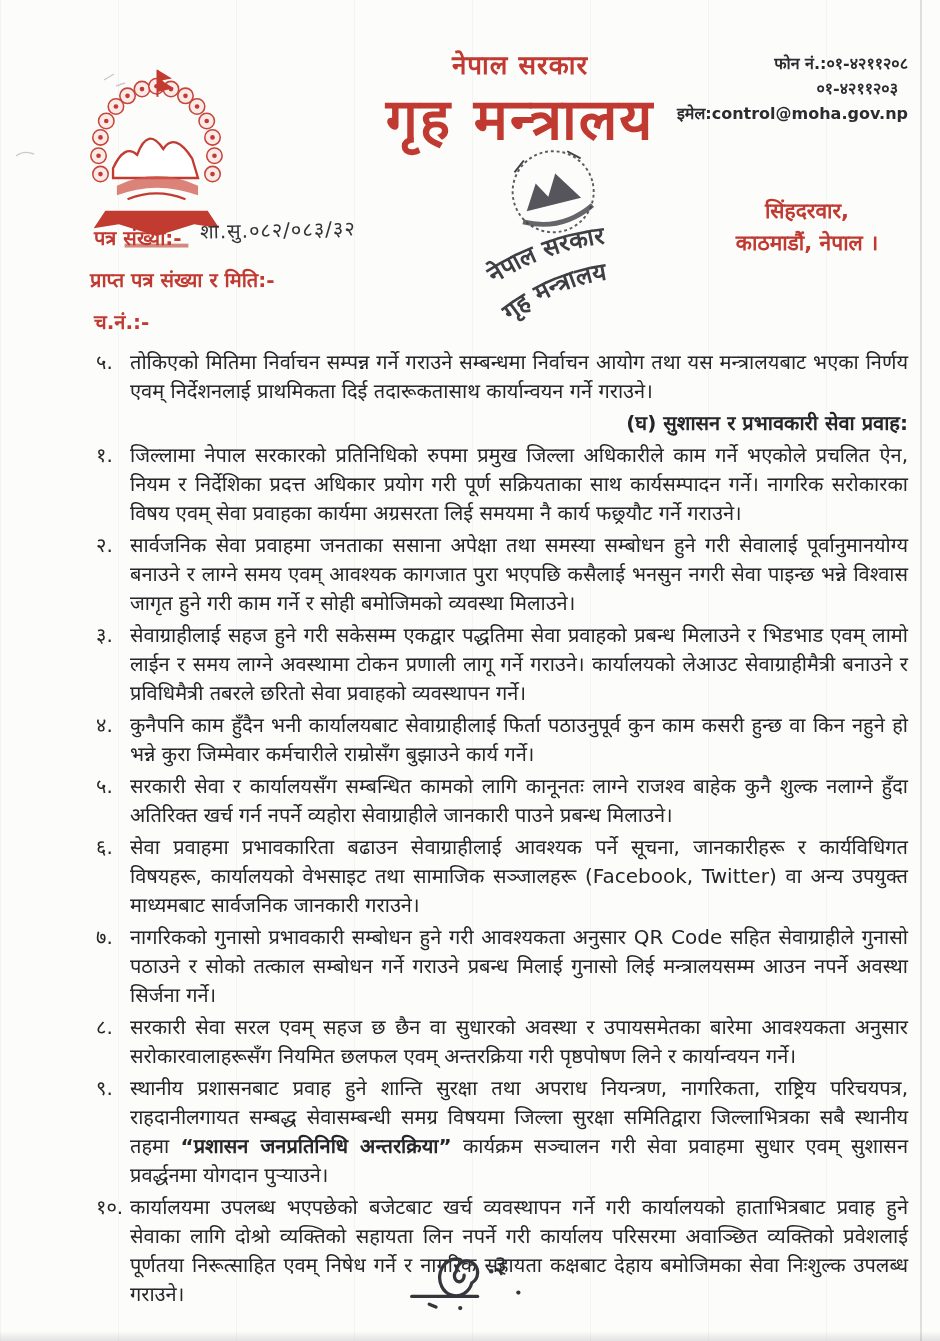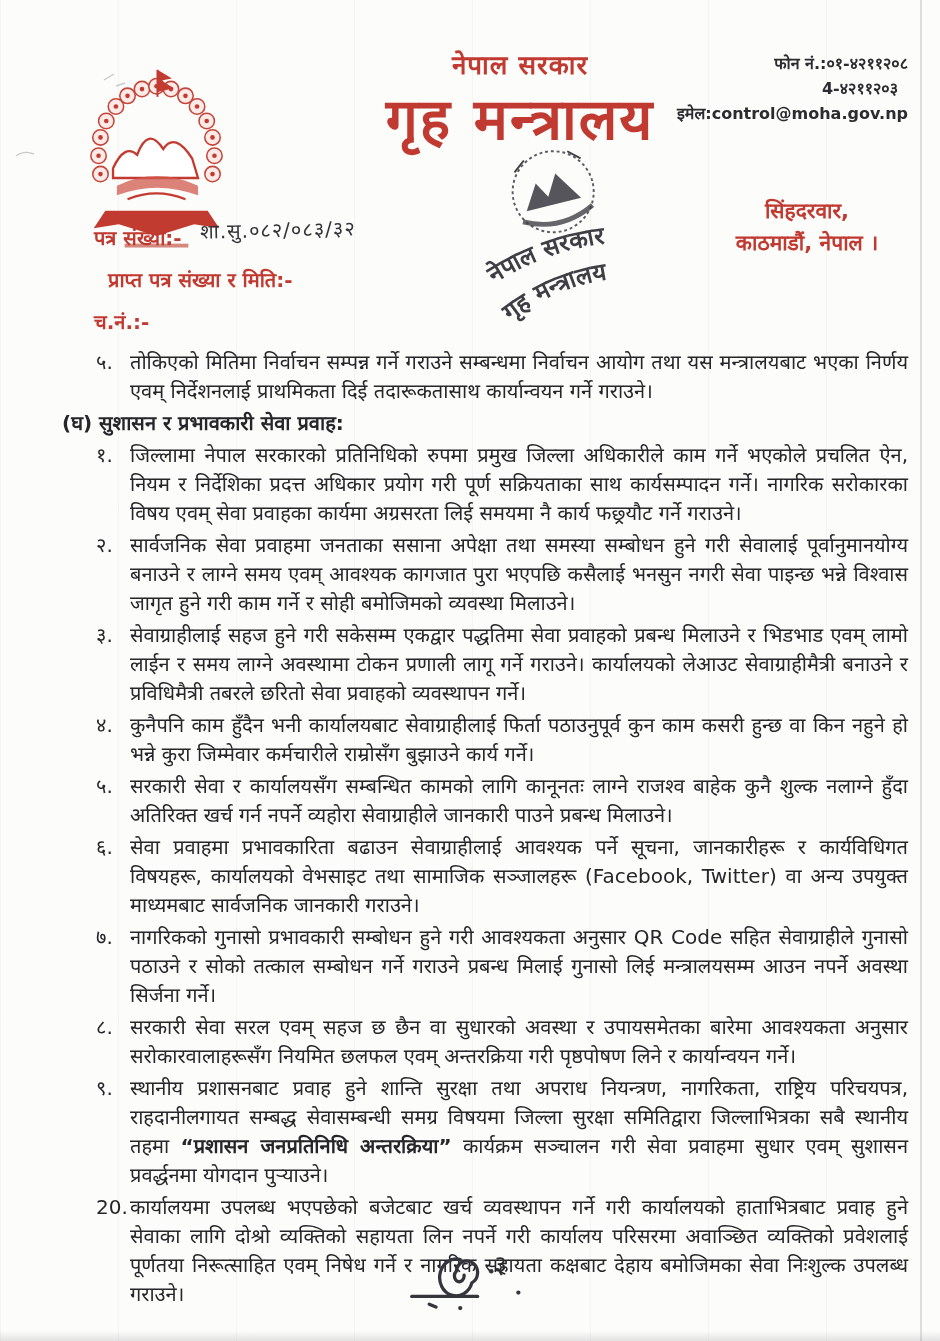--- a/index.html
+++ b/index.html
@@ -23,34 +23,34 @@
 
   .contact{right:32px;top:52px;text-align:right;font-size:16px;line-height:1.55;color:#2b2b30;font-weight:bold;}
   .contact .email{font-weight:bold;}
 
   .address{right:38px;top:196px;width:190px;text-align:center;
     font-size:21px;font-weight:bold;line-height:1.5;}
 
   .ref-label{font-size:20px;font-weight:bold;}
   .ref-letterno{left:94px;top:224px;}
   .ref-value{left:200px;top:216px;font-size:20px;color:#333338;transform:rotate(-1.2deg);letter-spacing:1px;}
-  .ref-received{left:108px;top:266px;}
+  .ref-received{left:90px;top:266px;}
   .ref-serial{left:94px;top:308px;}
 
   .emblem{left:84px;top:64px;}
   .stamp{left:452px;top:140px;transform:rotate(-12deg);opacity:.92;}
 
   .pencil{opacity:.45;}
 
   .body-text{position:absolute;left:96px;top:348px;width:812px;
     font-size:20px;line-height:29px;}
   .item{display:flex;margin-bottom:3px;}
   .item .num{flex:0 0 34px;font-weight:500;}
   .item .txt{flex:1;text-align:justify;}
-  .sec-head{margin:2px 0 3px -34px;font-weight:bold;}
+  .sec-head{margin:2px 0 3px -34px;font-weight:bold;text-align:right;}
   .bold{font-weight:bold;}
 
   .signature{left:404px;top:1234px;}
   .page-num{left:494px;top:1246px;font-size:25px;color:#2b2b30;}
 </style>
 </head>
 <body>
 
 <div class="page">
   <div class="scan-lines"></div>
@@ -110,21 +110,21 @@
 
     <path d="M22 152 L128 152 L140 170 L114 166 L75 178 L36 166 L10 170 Z" fill="#c23b31"></path>
     <rect x="42" y="186" width="66" height="4" fill="#c96a5f" opacity=".8"></rect>
   </svg>
 
   <div class="abs red gov-title">नेपाल सरकार</div>
   <div class="abs red ministry-title">गृह मन्त्रालय</div>
 
   <div class="abs contact">
     <div>फोन नं.:०१-४२११२०८</div>
-    <div style="padding-right:10px">4-४२११२०३</div>
+    <div style="padding-right:10px">०१-४२११२०३</div>
     <div class="email">इमेल:control@moha.gov.np</div>
   </div>
 
   <svg class="abs stamp" width="222" height="196" viewBox="0 0 230 202">
     <g stroke="#2e2e36" fill="none">
       <circle cx="115" cy="52" r="42" stroke-width="2" stroke-dasharray="3 3" opacity=".85"></circle>
       <path d="M84 66 L99 40 L109 56 L121 34 L142 64 Z" fill="#2e2e36" opacity=".88" stroke="none"></path>
       <path d="M80 24 l12 -10 M150 24 l-12 -10" stroke-width="2"></path>
       <path d="M78 76 Q115 94 152 74" stroke-width="5" opacity=".8"></path>
     </g>
@@ -189,21 +189,21 @@
     </div>
     <div class="item">
       <span class="num">८.</span>
       <span class="txt">सरकारी सेवा सरल एवम् सहज छ छैन वा सुधारको अवस्था र उपायसमेतका बारेमा आवश्यकता अनुसार सरोकारवालाहरूसँग नियमित छलफल एवम् अन्तरक्रिया गरी पृष्ठपोषण लिने र कार्यान्वयन गर्ने।</span>
     </div>
     <div class="item">
       <span class="num">९.</span>
       <span class="txt"><span>स्थानीय प्रशासनबाट प्रवाह हुने शान्ति सुरक्षा तथा अपराध नियन्त्रण, नागरिकता, राष्ट्रिय परिचयपत्र, राहदानीलगायत सम्बद्ध सेवासम्बन्धी समग्र विषयमा जिल्ला सुरक्षा समितिद्वारा जिल्लाभित्रका सबै स्थानीय तहमा </span><span class="bold">“प्रशासन जनप्रतिनिधि अन्तरक्रिया”</span><span> कार्यक्रम सञ्चालन गरी सेवा प्रवाहमा सुधार एवम् सुशासन प्रवर्द्धनमा योगदान पुऱ्याउने।</span></span>
     </div>
     <div class="item">
-      <span class="num">20.</span>
+      <span class="num">१०.</span>
       <span class="txt">कार्यालयमा उपलब्ध भएपछेको बजेटबाट खर्च व्यवस्थापन गर्ने गरी कार्यालयको हाताभित्रबाट प्रवाह हुने सेवाका लागि दोश्रो व्यक्तिको सहायता लिन नपर्ने गरी कार्यालय परिसरमा अवाञ्छित व्यक्तिको प्रवेशलाई पूर्णतया निरूत्साहित एवम् निषेध गर्ने र नागरिक सहायता कक्षबाट देहाय बमोजिमका सेवा निःशुल्क उपलब्ध गराउने।</span>
     </div>
   </div>
 
   <svg class="abs signature" width="126" height="90" viewBox="0 0 130 92">
     <g fill="none" stroke="#35353c" stroke-width="3.4" stroke-linecap="round">
       <path d="M58 26 a17 19 0 1 0 12 24 a11 12 0 1 0 -16 -12 a5 6 0 1 0 8 4"></path>
       <path d="M8 64 H76"></path>
       <path d="M26 72 l7 3"></path>
     </g>

